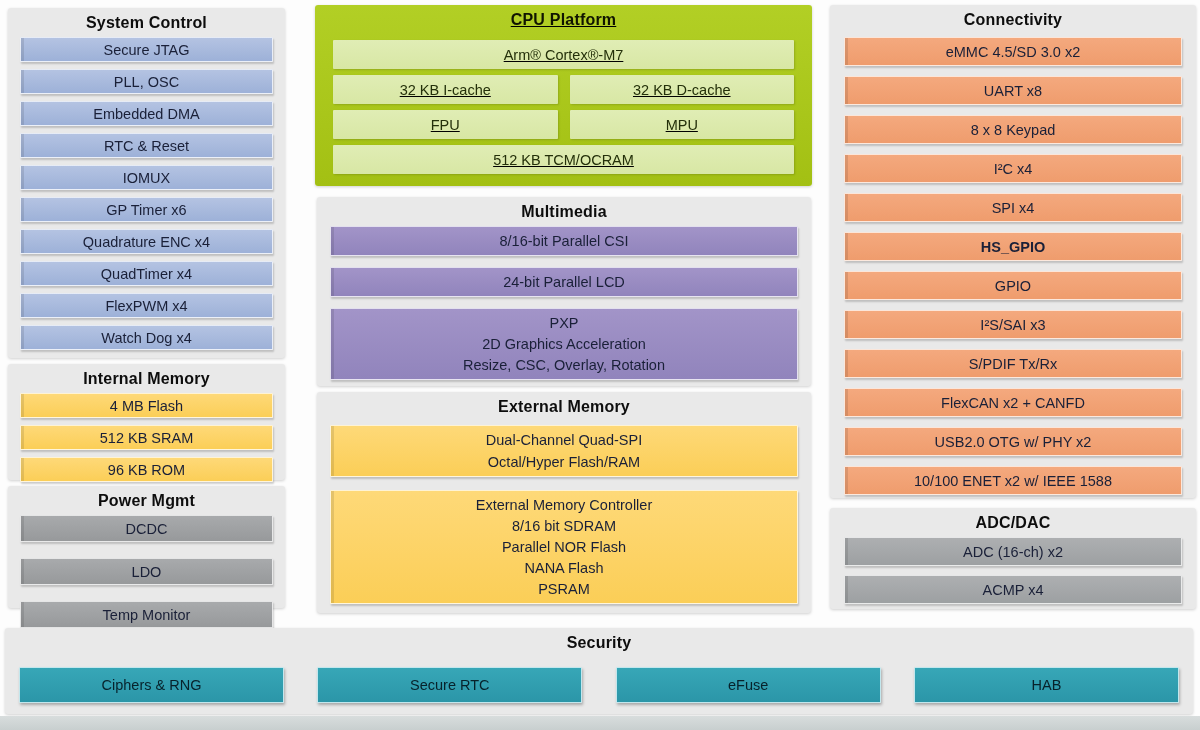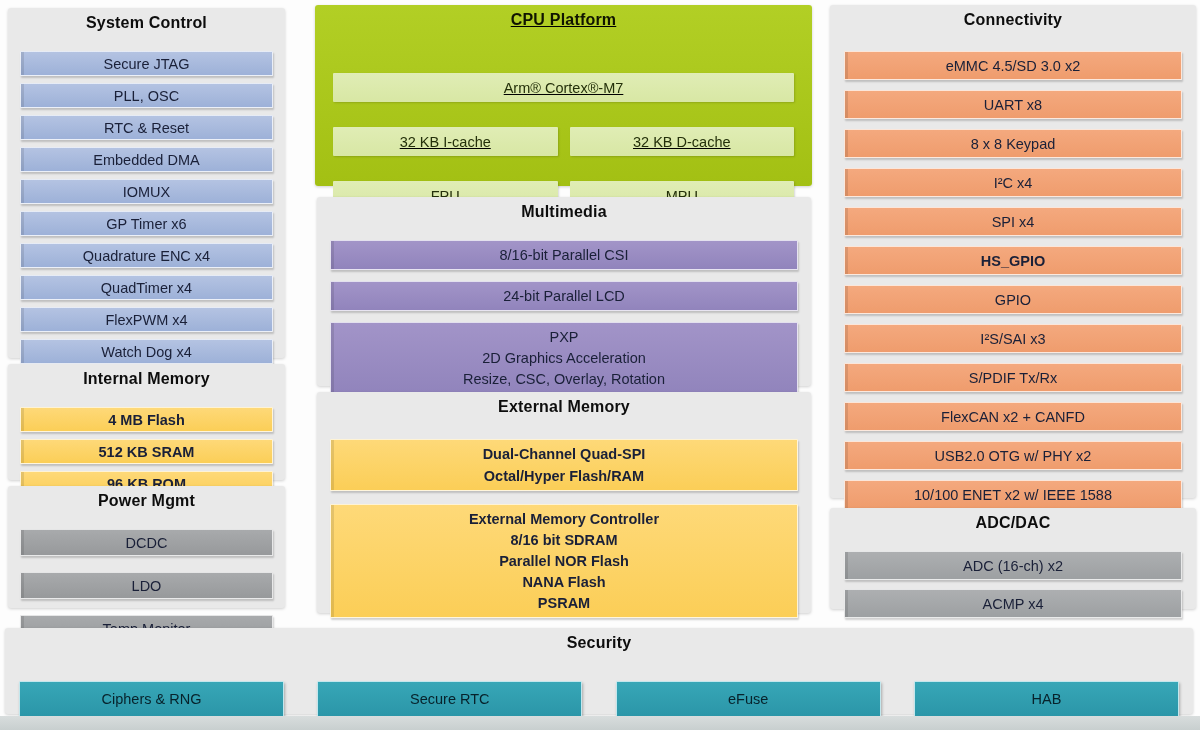--- a/index.html
+++ b/index.html
@@ -7,35 +7,35 @@
     width:1200px;height:730px;position:relative;background:#fdfdfd;
     font-family:"Liberation Sans", sans-serif;overflow:hidden;
   }
   .panel{
     position:absolute;background:#e9e9e9;border-radius:3px;
     box-shadow:0 1px 3px rgba(0,0,0,.18);
     display:flex;flex-direction:column;box-sizing:border-box;
   }
   .panel-title{
     text-align:center;font-weight:bold;font-size:16px;color:#0d0d0d;
-    padding:6px 0 19px;flex:0 0 auto;letter-spacing:.2px;
+    padding:6px 0 5px;flex:0 0 auto;letter-spacing:.2px;
   }
   .bar{
     margin:0 12px;height:23px;flex:0 0 auto;
     display:flex;align-items:center;justify-content:center;
     font-size:14.5px;color:#1a2038;text-align:center;
     border:1px solid rgba(255,255,255,.75);border-radius:1px;
     box-shadow:inset 3px 0 0 rgba(0,0,0,.10), 1px 2px 2px rgba(0,0,0,.18);
   }
   .stack{display:flex;flex-direction:column;}
   .bold{font-weight:bold;}
 
   
   .bar-blue  {background:linear-gradient(180deg,#b4c3e2,#9db1d8);}
-  .bar-yellow{background:linear-gradient(180deg,#fed978,#fbce57);font-weight:bold;}
+  .bar-yellow{background:linear-gradient(180deg,#fed978,#fbce57);}
   .bar-gray  {background:linear-gradient(180deg,#a8aaac,#97999b);}
   .bar-gray2 {background:linear-gradient(180deg,#adafb1,#9da0a2);}
   .bar-purple{background:linear-gradient(180deg,#a294c8,#9184bc);}
   .bar-orange{background:linear-gradient(180deg,#f4a97e,#ef9c6d);}
   .bar-pgreen{background:linear-gradient(180deg,#e0edb5,#d8e7a4);}
   .bar-teal{
     background:linear-gradient(180deg,#37a7b7,#2b96a8);
     border:1px solid #c3e7ed;color:#07222b;
     box-shadow:1px 2px 3px rgba(0,0,0,.28);
   }
@@ -48,21 +48,21 @@
   #p-power    {left:8px;  top:486px;width:277px;height:122px;}
   #p-power .stack{gap:16px;}
   #p-power .bar{height:25px;}
 
   #p-cpu{
     left:315px;top:5px;width:497px;height:181px;
     background:linear-gradient(180deg,#b2cf25,#a3c013);
     padding:0 18px 14px;border-radius:3px;text-decoration:underline;
   }
   #p-cpu .panel-title{color:#101400;}
-  #p-cpu .row{display:flex;gap:12px;margin-top:25px;}
+  #p-cpu .row{display:flex;gap:12px;margin-top:6px;}
   #p-cpu .row:first-of-type{margin-top:3px;}
   #p-cpu .bar{margin:0;height:29px;flex:1;box-shadow:1px 1px 2px rgba(0,0,0,.15);border:none;color:#24300a;}
 
   #p-mm       {left:317px;top:197px;width:494px;height:189px;}
   #p-mm .stack{gap:11px;}
   #p-mm .bar{height:28px;margin:0 13px;}
   #p-mm .bar-multi{height:70px;flex-direction:column;line-height:21px;}
 
   #p-extmem   {left:317px;top:392px;width:494px;height:221px;}
   #p-extmem .stack{gap:13px;margin-top:4px;}
@@ -88,22 +88,22 @@
   }
 </style>
 </head>
 <body>
 
 <div class="panel" id="p-system">
   <div class="panel-title">System Control</div>
   <div class="stack">
     <div class="bar bar-blue">Secure JTAG</div>
     <div class="bar bar-blue">PLL, OSC</div>
+    <div class="bar bar-blue">Embedded DMA</div>
     <div class="bar bar-blue">RTC &amp; Reset</div>
-    <div class="bar bar-blue">Embedded DMA</div>
     <div class="bar bar-blue">IOMUX</div>
     <div class="bar bar-blue">GP Timer x6</div>
     <div class="bar bar-blue">Quadrature ENC x4</div>
     <div class="bar bar-blue">QuadTimer x4</div>
     <div class="bar bar-blue">FlexPWM x4</div>
     <div class="bar bar-blue">Watch Dog x4</div>
   </div>
 </div>
 
 <div class="panel" id="p-intmem">

